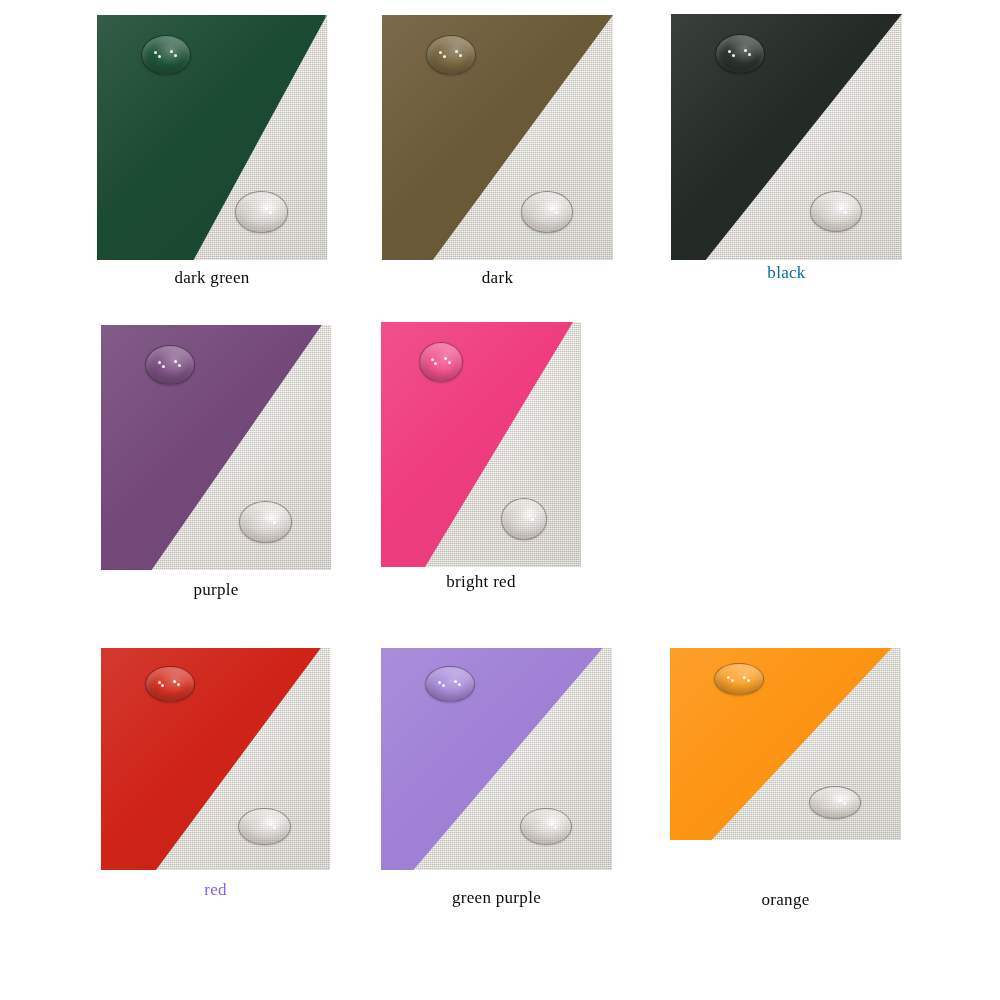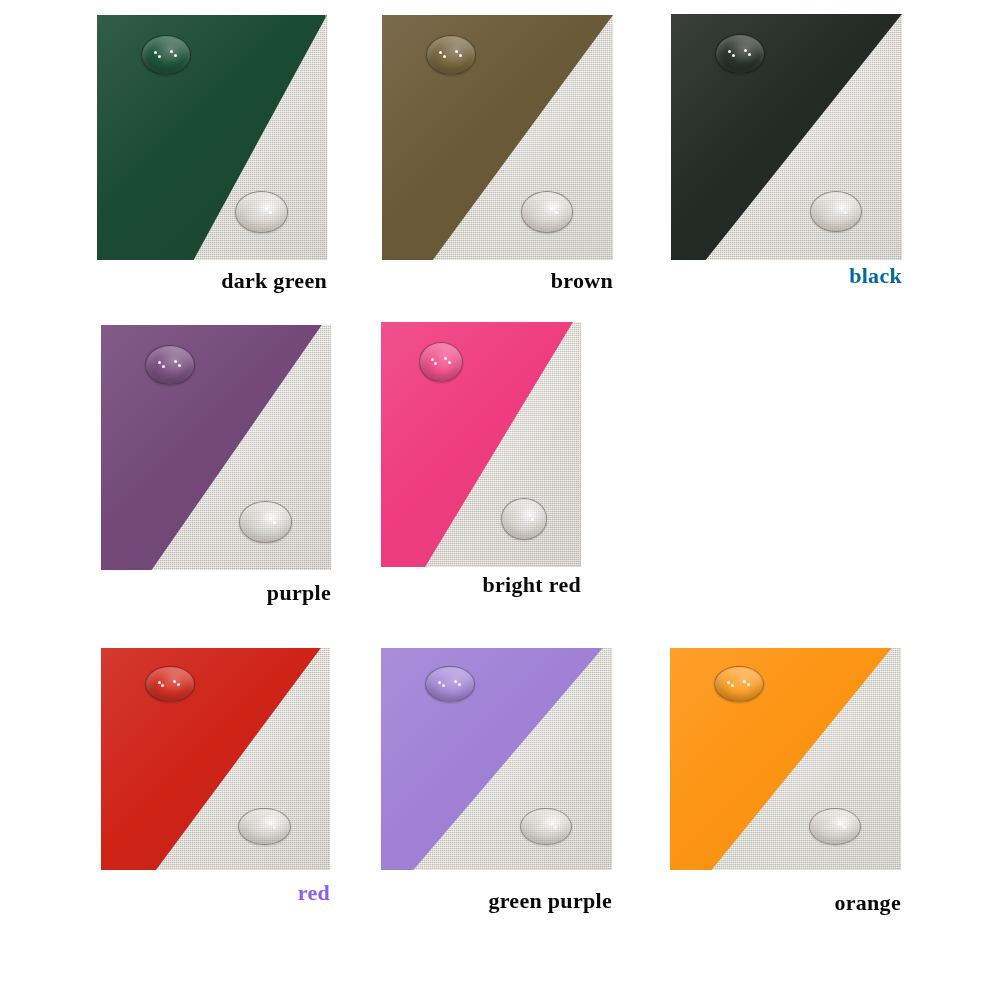--- a/index.html
+++ b/index.html
@@ -106,23 +106,23 @@
   }
   .spark.a { left: 26%; top: 40%; }
   .spark.b { left: 33%; top: 50%; }
   .spark.c { left: 58%; top: 38%; }
   .spark.d { left: 66%; top: 48%; }
 
   
   .caption {
     position: absolute;
     width: 100%;
-    text-align: right;
-    font-weight: bold;
-    font-size: 22px;
+    text-align: center;
+    font-weight: normal;
+    font-size: 17px;
     color: #0a0a0a;
     letter-spacing: .3px;
     white-space: nowrap;
   }
 </style>
 </head>
 <body style="background: rgb(255, 255, 255);">
 
 <div class="grid">
     <div class="cell" style="left: 97px; top: 15px; width: 230px; height: 245px;">
@@ -152,21 +152,21 @@
         <span class="spark a"></span>
           <span class="spark b"></span>
         <span class="spark c"></span>
           <span class="spark d"></span>
       </div>
       <div class="drop drop-fabric">
         <span class="spark c"></span>
           <span class="spark d"></span>
       </div>
     </div>
-    <div class="caption" style="top: 253px; color: rgb(10, 10, 10);">brown</div>
+    <div class="caption" style="top: 253px; color: rgb(10, 10, 10);">dark</div>
   </div>
     <div class="cell" style="left: 671px; top: 14px; width: 231px; height: 246px;">
     <div class="swatch">
       <div class="fabric"></div>
       <div class="coated" style="background: rgb(36, 42, 38); clip-path: polygon(0px 0px, 100% 0px, 15% 100%, 0px 100%);"></div>
       <div class="sheen"></div>
       <div class="drop drop-coated" style="background: radial-gradient(at 60% 35%, rgba(255, 255, 255, 0.3) 0%, rgb(43, 51, 46) 45%, rgba(0, 0, 0, 0.18) 100%);">
         <span class="spark a"></span>
           <span class="spark b"></span>
         <span class="spark c"></span>
@@ -244,21 +244,21 @@
         <span class="spark c"></span>
           <span class="spark d"></span>
       </div>
       <div class="drop drop-fabric">
         <span class="spark c"></span>
           <span class="spark d"></span>
       </div>
     </div>
     <div class="caption" style="top: 240px; color: rgb(10, 10, 10);">green purple</div>
   </div>
-    <div class="cell" style="left: 670px; top: 648px; width: 231px; height: 222px;">
+    <div class="cell" style="left: 670px; top: 648px; width: 231px; height: 192px;">
     <div class="swatch">
       <div class="fabric"></div>
       <div class="coated" style="background: rgb(253, 148, 19); clip-path: polygon(0px 0px, 96% 0px, 18% 100%, 0px 100%);"></div>
       <div class="sheen"></div>
       <div class="drop drop-coated" style="background: radial-gradient(at 60% 35%, rgba(255, 255, 255, 0.3) 0%, rgb(253, 161, 41) 45%, rgba(0, 0, 0, 0.18) 100%);">
         <span class="spark a"></span>
           <span class="spark b"></span>
         <span class="spark c"></span>
           <span class="spark d"></span>
       </div>

